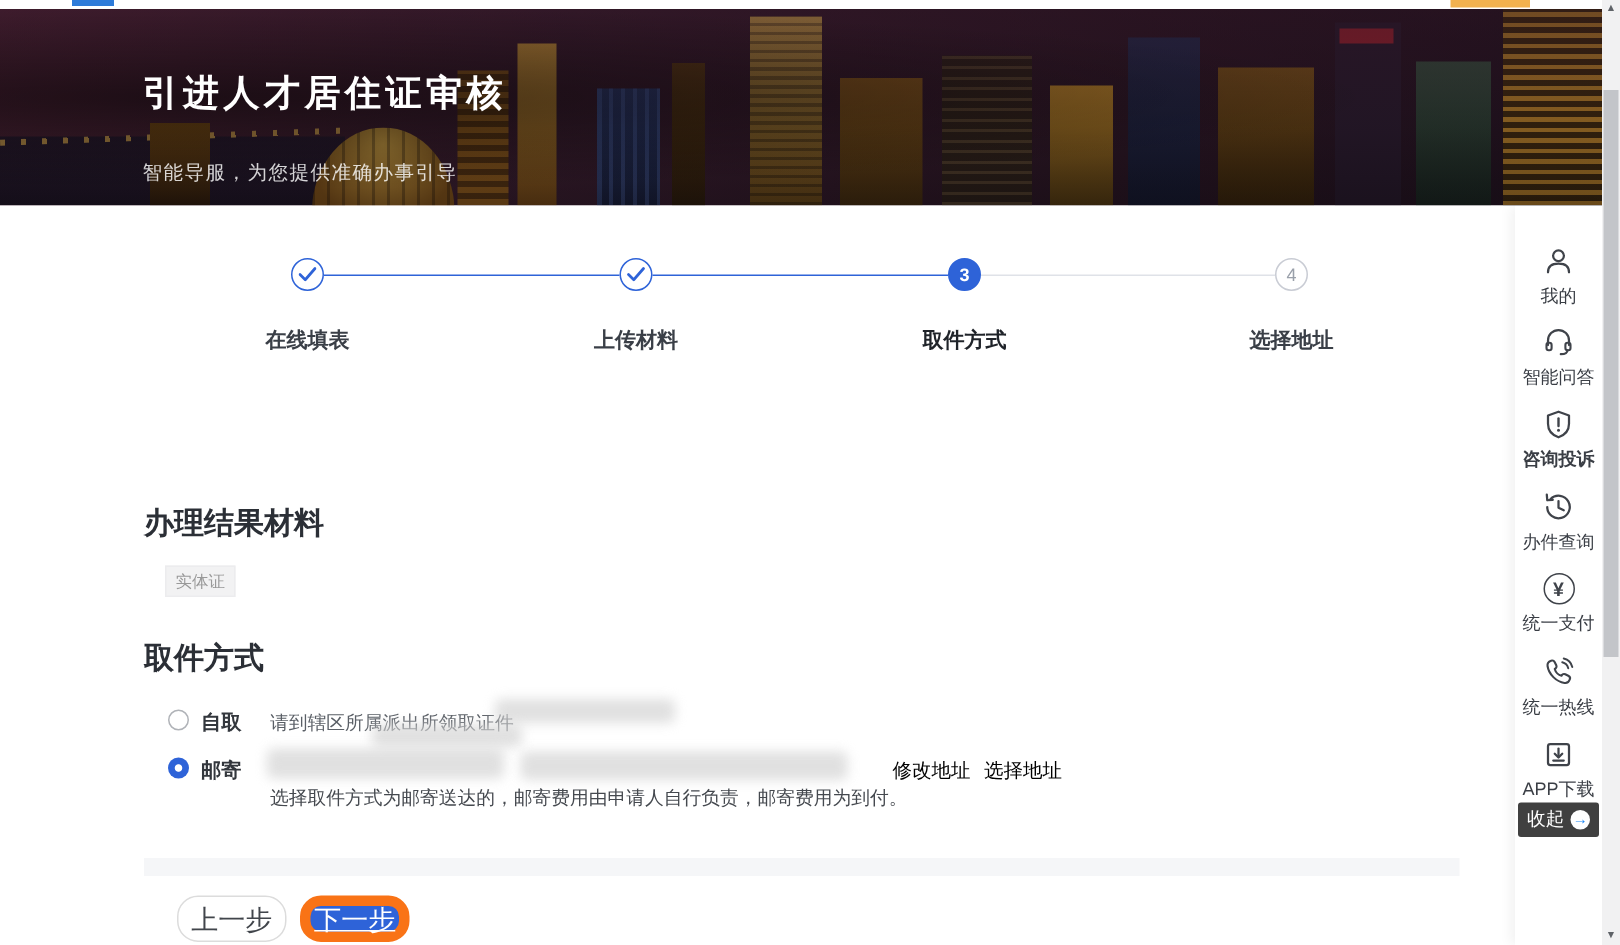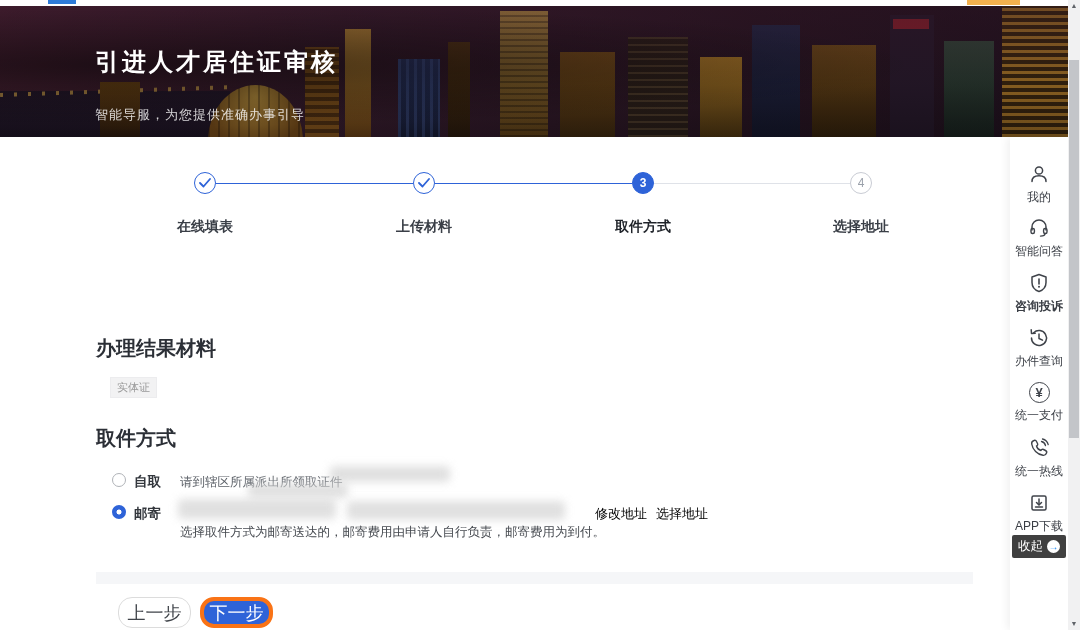--- a/index.html
+++ b/index.html
@@ -86,21 +86,21 @@
   .opt-desc2 { position:absolute; font-size:12.5px; color:#45494f; }
   .addr-link { position:absolute; font-size:13px; color:#000000; cursor:pointer; }
 
   .smudge { position:absolute; background:#d6d6d6; filter:blur(4px); opacity:.75; border-radius:4px; }
 
   
   .sep-band { position:absolute; left:96px; top:435px; width:877px; height:12px; background:#f5f6f8; }
   .btn { position:absolute; top:460px; width:73px; height:31px; border-radius:14px; font-size:18px;
     display:flex; align-items:center; justify-content:center; cursor:pointer; }
   .btn-prev { left:118px; background:#fff; border:1px solid #dcdcdc; color:#41454b; }
-  .btn-next { left:200px; background:#2e63d8; border:4px solid #f97316; color:#fff; }
+  .btn-next { left:200px; background:#2e63d8; border:7px solid #f97316; color:#fff;text-decoration:underline; }
 
   
   .sidebar { position:absolute; left:1010px; top:137px; width:58px; height:493px; background:#fff;
     box-shadow:-3px 0 8px rgba(0,0,0,.06); }
   .side-item { position:absolute; left:0; width:58px; text-align:center; cursor:pointer; }
   .side-item svg { display:block; margin:0 auto; }
   .side-label { display:block; margin-top:4px; font-size:12px; color:#3a3e45; letter-spacing:0; }
   .yuan-circle { width:21px; height:21px; border-radius:50%; border:1.5px solid #3f434a; color:#3f434a;
     font-size:13px; font-weight:700; line-height:19px; margin:0 auto; }
   .collapse-btn { position:absolute; left:2px; top:398px; width:54px; height:23px; background:#404040;

